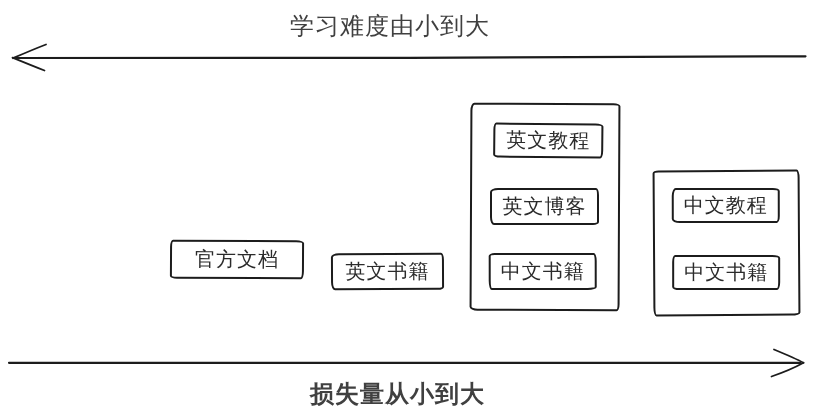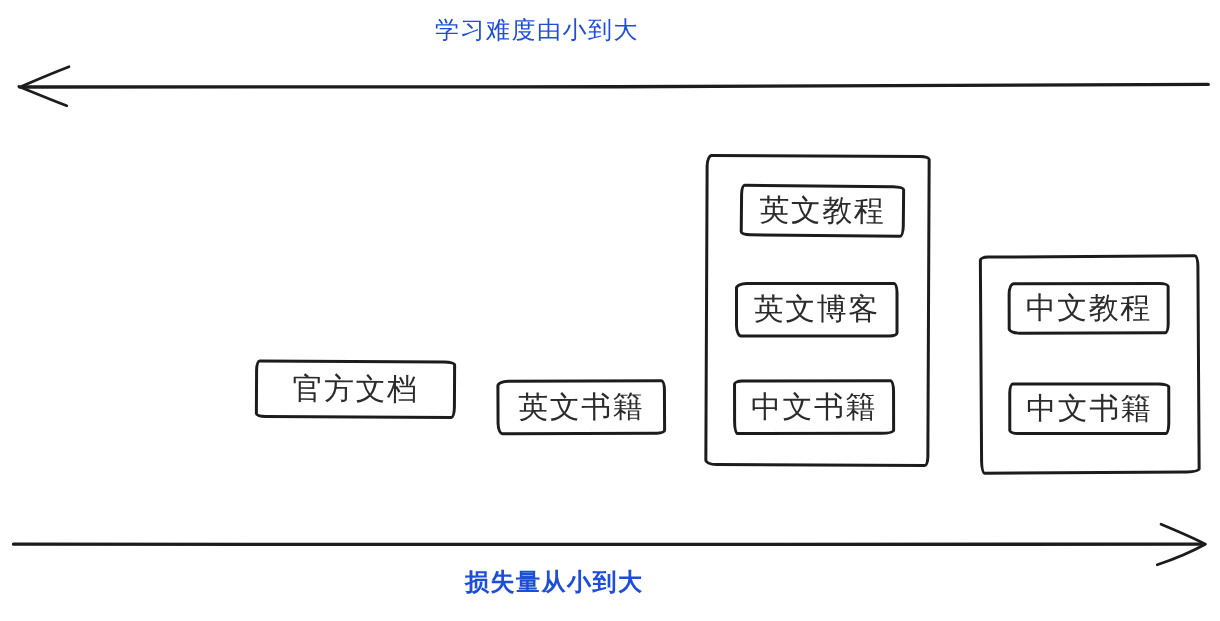--- a/index.html
+++ b/index.html
@@ -11,23 +11,23 @@
     position: relative;
     width: 813px;
     height: 414px;
     background: #ffffff;
     font-family: "Liberation Sans", "DejaVu Sans", sans-serif;
     color: #2b2b2b;
     overflow: hidden;
   }
   .axis-label {
     position: absolute;
-    font-size: 16px;
+    font-size: 24px;
     letter-spacing: 1px;
-    color: #1d4ed8;
+    color: #404040;
     white-space: nowrap;
   }
   .axis-label.top { left: 290px; top: 10px; }
   .axis-label.bottom { left: 310px; top: 378px; font-weight: bold; }
   .arrows {
     position: absolute;
     left: 0; top: 0;
     width: 813px;
     height: 414px;
     pointer-events: none;

